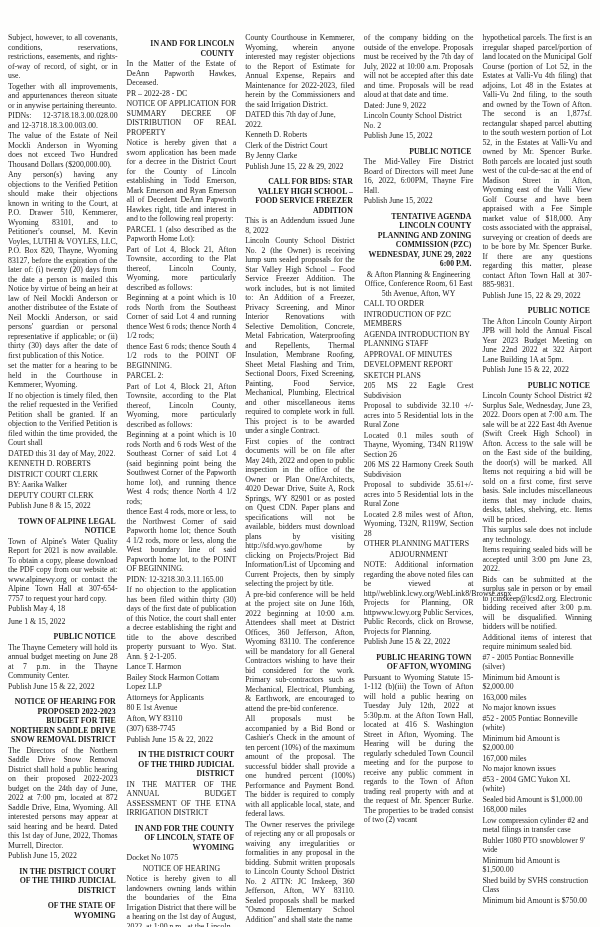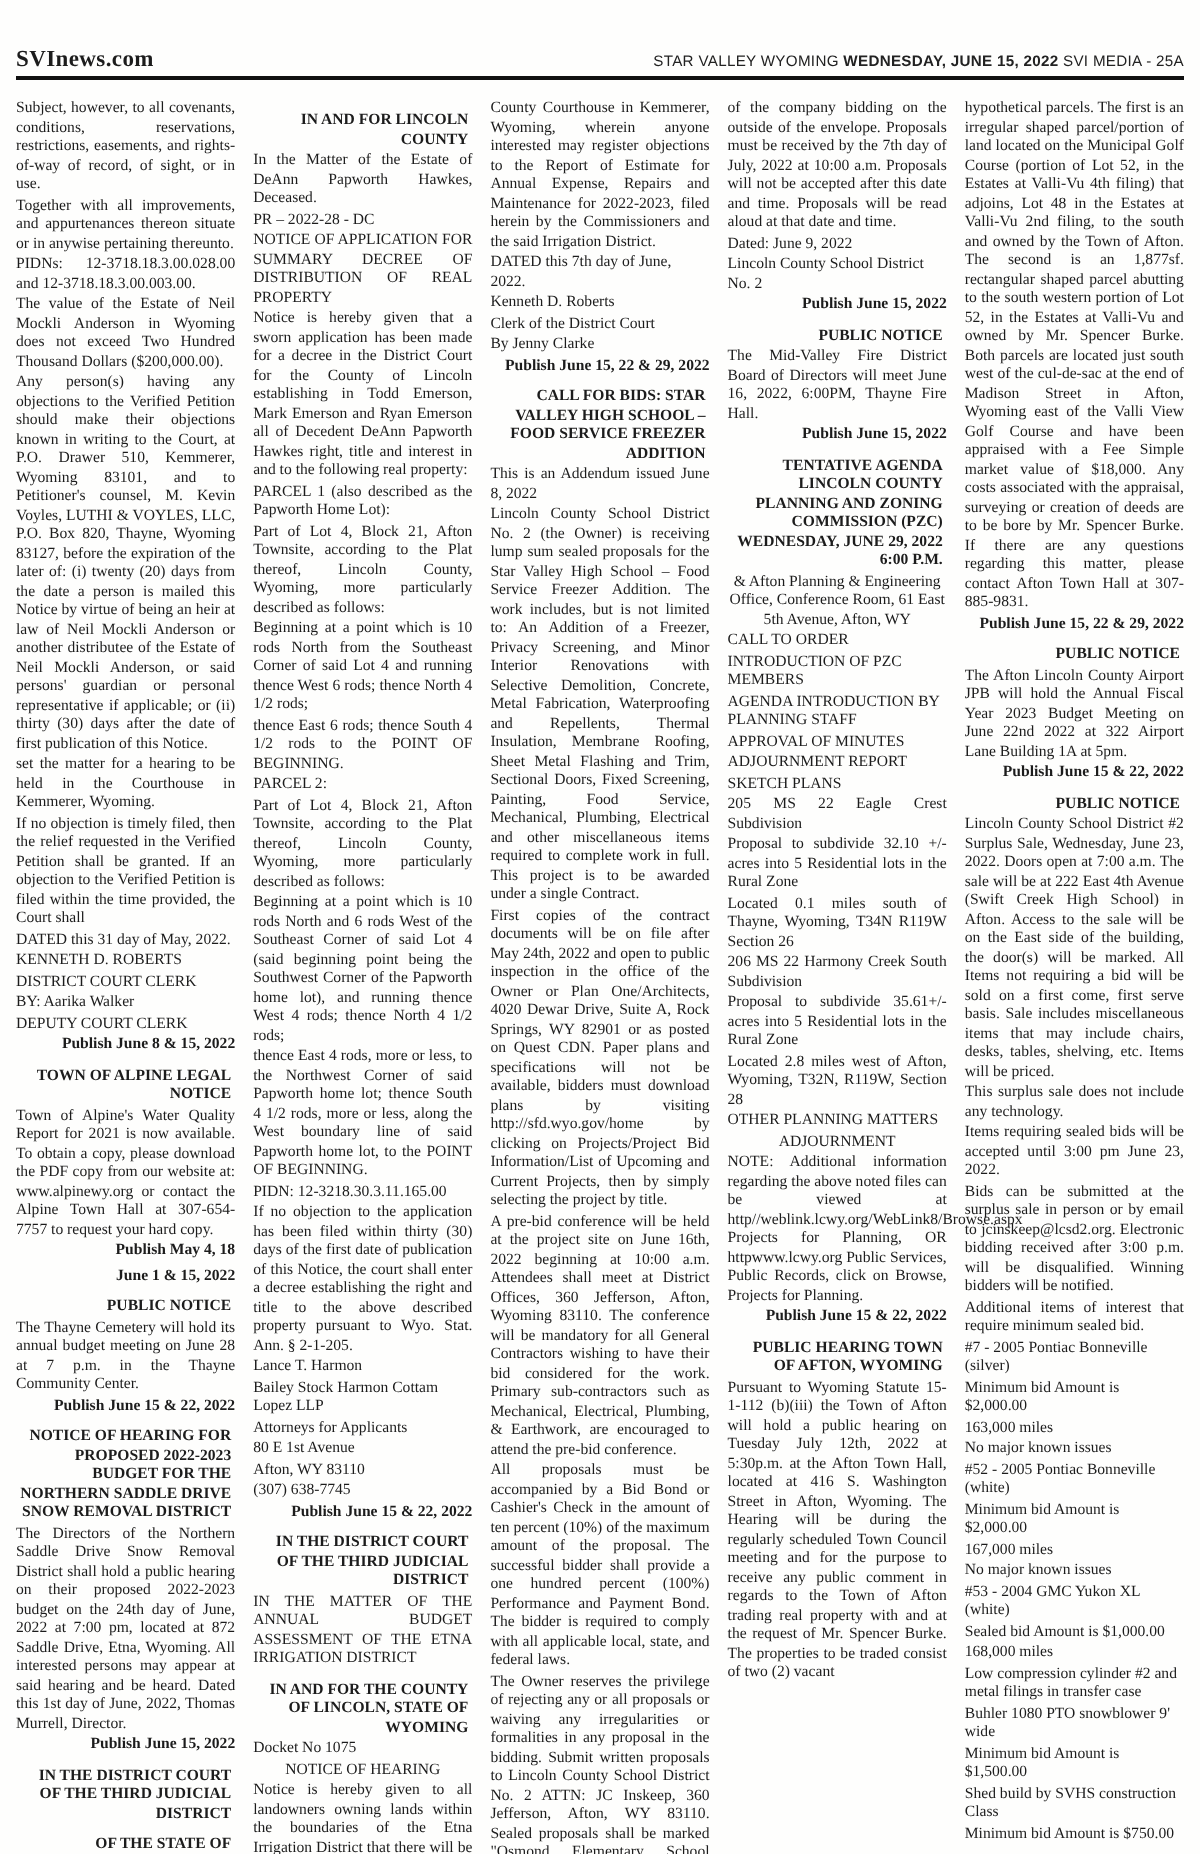--- a/index.html
+++ b/index.html
@@ -28,36 +28,28 @@
   }
   .col{
     flex:1 1 0;
     min-width:0;
     font-size:7.8px;
     line-height:1.22;
     text-align:justify;
   }
   .blk{margin:0 0 1px 0;}
   .h{font-weight:bold;text-align:right;margin:6px 2px 1px 2px;}
-  .pub{font-weight:bold;text-align:right;margin:1px 0 3px 0;}
+  .pub{font-weight:normal;margin:1px 0 3px 0;}
   .l{text-align:left;}
   .c{text-align:center;}
 </style>
 </head>
 <body>
 
 <div class="page">
-  <div class="masthead">
-    <span class="site">SVInews.com</span>
-    <span class="meta">
-      <span>STAR VALLEY WYOMING</span>
-      <b>WEDNESDAY, JUNE 15, 2022</b>
-      <span>SVI MEDIA - 25A</span>
-    </span>
-  </div>
   <div class="columns" id="columns">
       <div class="col">
         <div class="blk p">Subject, however, to all covenants, conditions, reservations, restrictions, easements, and rights-of-way of record, of sight, or in use.</div>
         <div class="blk p">Together with all improvements, and appurtenances thereon situate or in anywise pertaining thereunto.</div>
         <div class="blk p">PIDNs: 12-3718.18.3.00.028.00 and 12-3718.18.3.00.003.00.</div>
         <div class="blk p">The value of the Estate of Neil Mockli Anderson in Wyoming does not exceed Two Hundred Thousand Dollars ($200,000.00).</div>
         <div class="blk p">Any person(s) having any objections to the Verified Petition should make their objections known in writing to the Court, at P.O. Drawer 510, Kemmerer, Wyoming 83101, and to Petitioner's counsel, M. Kevin Voyles, LUTHI &amp; VOYLES, LLC, P.O. Box 820, Thayne, Wyoming 83127, before the expiration of the later of: (i) twenty (20) days from the date a person is mailed this Notice by virtue of being an heir at law of Neil Mockli Anderson or another distributee of the Estate of Neil Mockli Anderson, or said persons' guardian or personal representative if applicable; or (ii) thirty (30) days after the date of first publication of this Notice.</div>
         <div class="blk p">set the matter for a hearing to be held in the Courthouse in Kemmerer, Wyoming.</div>
         <div class="blk p">If no objection is timely filed, then the relief requested in the Verified Petition shall be granted. If an objection to the Verified Petition is filed within the time provided, the Court shall</div>
         <div class="blk l">DATED this 31 day of May, 2022.</div>
@@ -131,21 +123,21 @@
         <div class="blk pub">Publish June 15, 2022</div>
         <div class="blk h">PUBLIC NOTICE</div>
         <div class="blk p">The Mid-Valley Fire District Board of Directors will meet June 16, 2022, 6:00PM, Thayne Fire Hall.</div>
         <div class="blk pub">Publish June 15, 2022</div>
         <div class="blk h">TENTATIVE AGENDA LINCOLN COUNTY PLANNING AND ZONING COMMISSION (PZC) WEDNESDAY, JUNE 29, 2022 6:00 P.M.</div>
         <div class="blk c">&amp; Afton Planning &amp; Engineering Office, Conference Room, 61 East 5th Avenue, Afton, WY</div>
         <div class="blk l">CALL TO ORDER</div>
         <div class="blk l">INTRODUCTION OF PZC MEMBERS</div>
         <div class="blk l">AGENDA INTRODUCTION BY PLANNING STAFF</div>
         <div class="blk l">APPROVAL OF MINUTES</div>
-        <div class="blk l">ADJOURNMENT REPORT</div>
+        <div class="blk l">DEVELOPMENT REPORT</div>
         <div class="blk l">SKETCH PLANS</div>
         <div class="blk p">205 MS 22 Eagle Crest Subdivision</div>
         <div class="blk p">Proposal to subdivide 32.10 +/- acres into 5 Residential lots in the Rural Zone</div>
         <div class="blk p">Located 0.1 miles south of Thayne, Wyoming, T34N R119W Section 26</div>
         <div class="blk p">206 MS 22 Harmony Creek South Subdivision</div>
         <div class="blk p">Proposal to subdivide 35.61+/- acres into 5 Residential lots in the Rural Zone</div>
         <div class="blk p">Located 2.8 miles west of Afton, Wyoming, T32N, R119W, Section 28</div>
         <div class="blk l">OTHER PLANNING MATTERS</div>
         <div class="blk c">ADJOURNMENT</div>
         <div class="blk p">NOTE:  Additional information regarding the above noted files can be viewed at http//weblink.lcwy.org/WebLink8/Browse.aspx Projects for Planning, OR httpwww.lcwy.org Public Services, Public Records, click on Browse, Projects for Planning.</div>

